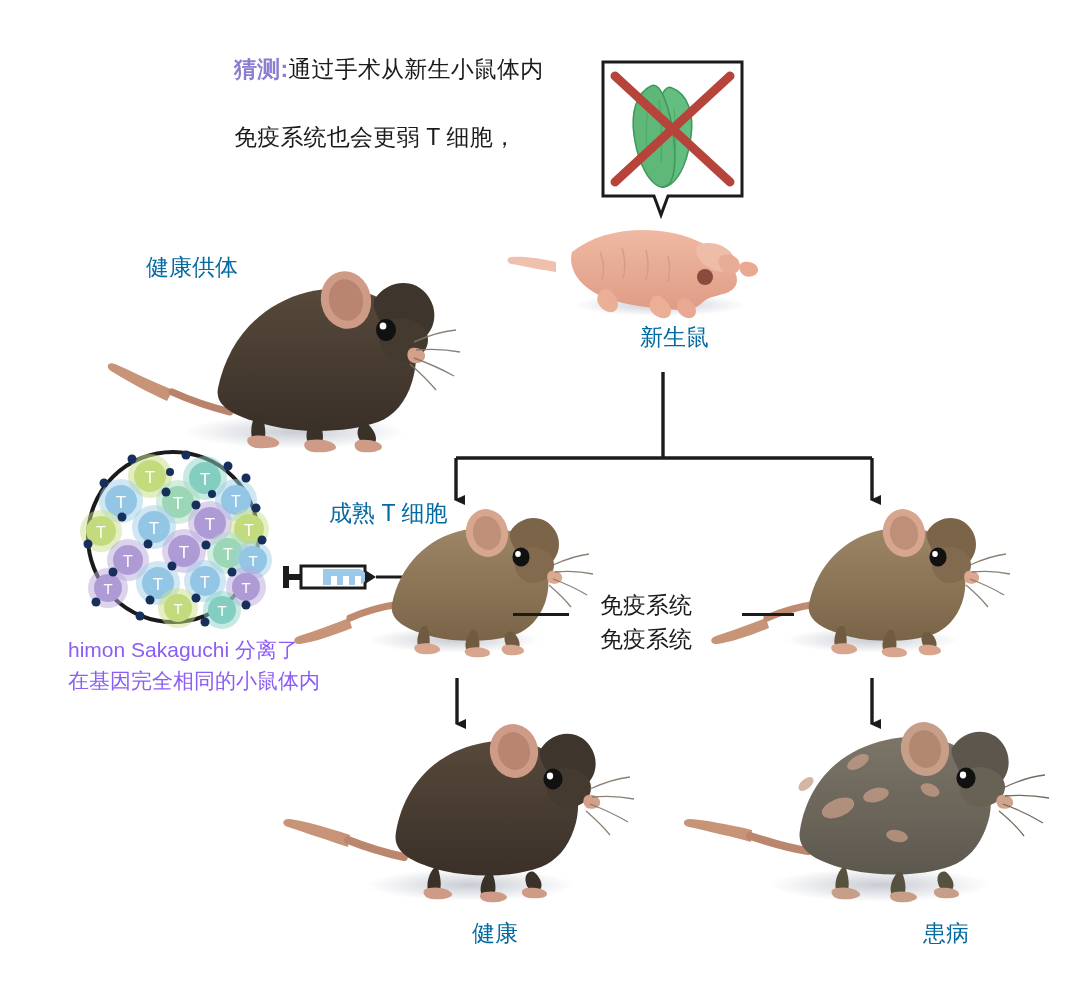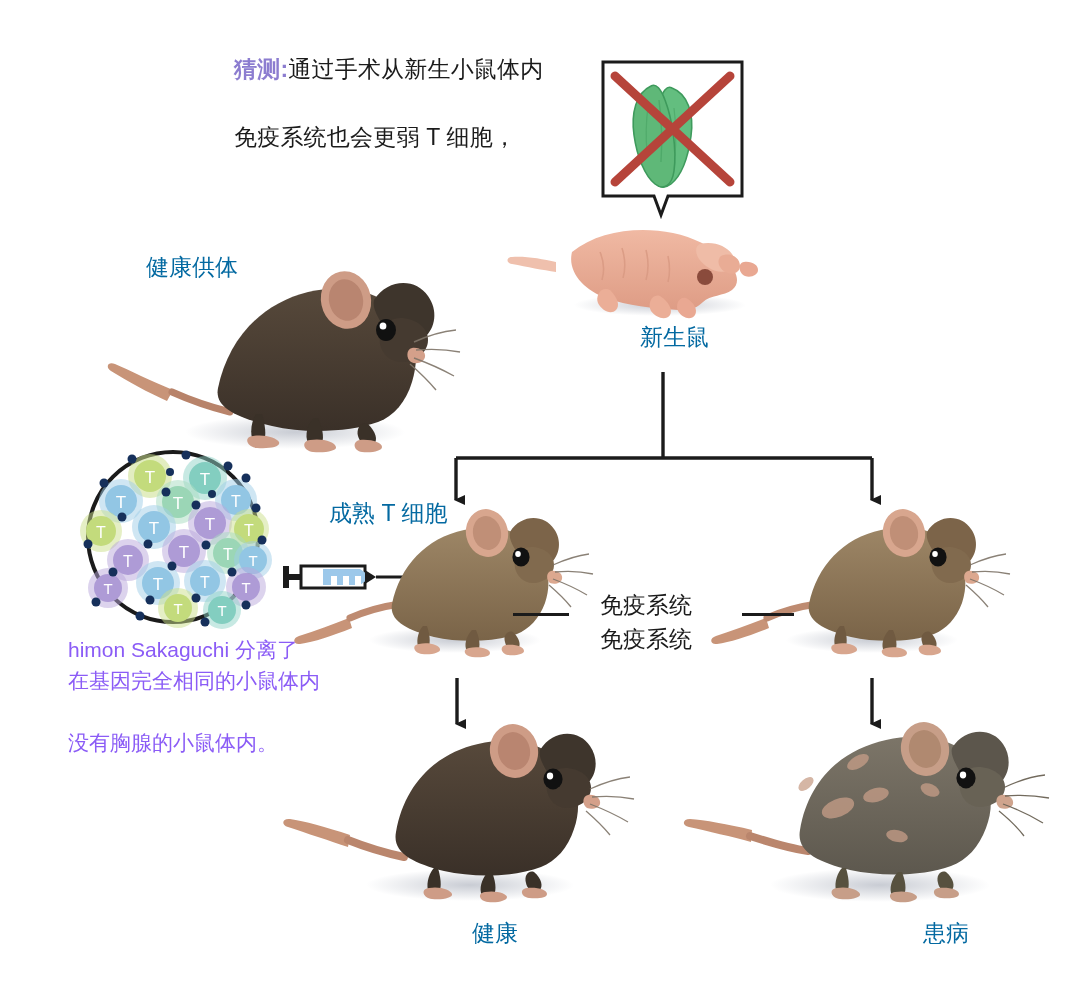--- a/index.html
+++ b/index.html
@@ -402,21 +402,20 @@
   <div class="abs hypothesis">
     <span class="tag" style="color:#8C7DD0">猜测:</span><span>通过手术从新生小鼠体内</span><br>
     <br>
     <span>免疫系统也会更弱 T 细胞，</span><br>
   </div>
 
   <div class="abs caption">
     <span>himon Sakaguchi 分离了</span><br>
     <span>在基因完全相同的小鼠体内</span><br>
     <br>
-    <span>没有胸腺的小鼠体内。</span>
   </div>
 
   <div class="abs lbl lbl-donor">健康供体</div>
   <div class="abs lbl lbl-newborn">新生鼠</div>
   <div class="abs lbl lbl-tcell">成熟 T 细胞</div>
   <div class="abs lbl lbl-healthy">健康</div>
   <div class="abs lbl lbl-sick">患病</div>
 
   <div class="abs lbl-overactive">
     <div>免疫系统</div>

